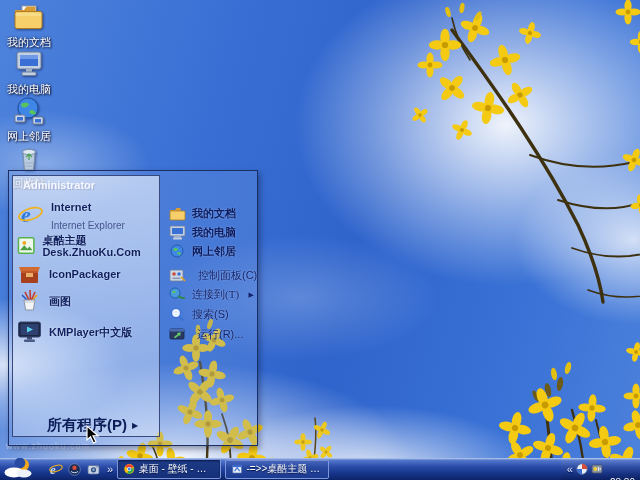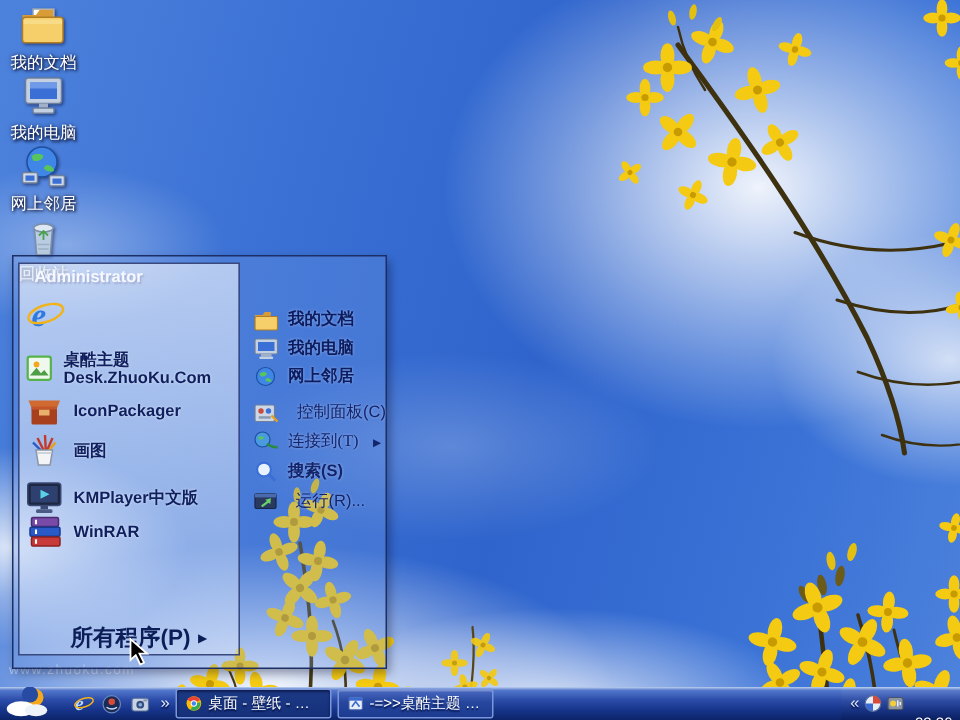--- a/index.html
+++ b/index.html
@@ -224,20 +224,22 @@
   <div id="start-menu">
     <div id="sm-user">Administrator</div>
 
     <div id="sm-left"></div>
 
     <div class="sm-litem" style="top:26px;">
       <svg width="27" height="27" viewBox="0 0 27 27">
         <text x="4" y="20" font-size="22" font-style="italic" font-weight="bold" fill="#2f7ae0" font-family="Liberation Serif,serif">e</text>
         <ellipse cx="13.5" cy="12" rx="12" ry="5.5" fill="none" stroke="#f2b21a" stroke-width="1.6" transform="rotate(-18 13.5 12)"></ellipse>
       </svg>
+      <span><span class="t1">Internet</span><br>
+      <span class="t2">Internet Explorer</span></span>
     </div>
 
     <div class="sm-litem" style="top:62px;">
       <svg width="25" height="25" viewBox="0 0 25 25">
         <rect x="2" y="2" width="21" height="21" rx="2" fill="#eef8ec" stroke="#56b24a" stroke-width="2"></rect>
         <circle cx="10" cy="9" r="2.6" fill="#f2a71c"></circle>
         <path d="M4 19 l6 -7 4 5 3 -3 4 5 Z" fill="#4d9e44"></path>
       </svg>
       <span class="t1">桌酷主题Desk.ZhuoKu.Com</span>
     </div>
@@ -267,29 +269,20 @@
       <svg width="25" height="25" viewBox="0 0 25 25">
         <rect x="1.5" y="3" width="22" height="15" rx="2" fill="#1d2742" stroke="#3a4a74"></rect>
         <rect x="3.5" y="5" width="18" height="11" fill="#2e4070"></rect>
         <path d="M10 7.5 l6 3 -6 3 Z" fill="#5ad0e8"></path>
         <rect x="10" y="18" width="5" height="2.5" fill="#3a4a74"></rect>
         <rect x="7" y="20.5" width="11" height="2.5" rx="1" fill="#4a5a84"></rect>
       </svg>
       <span class="t1">KMPlayer中文版</span>
     </div>
 
-    <div class="sm-litem" style="top:171px;">
-      <svg width="25" height="25" viewBox="0 0 25 25">
-        <rect x="4" y="3" width="18" height="6" rx="1" fill="#7a4aa8" stroke="#4a2a70"></rect>
-        <rect x="3" y="9.5" width="20" height="6" rx="1" fill="#2a5ac8" stroke="#163a90"></rect>
-        <rect x="4" y="16" width="19" height="6" rx="1" fill="#c83a3a" stroke="#8a2020"></rect>
-        <path d="M7 4.5 v3 M7 11 v3 M7 17.5 v3" stroke="#fff" stroke-width="1.4"></path>
-      </svg>
-      <span class="t1">WinRAR</span>
-    </div>
 
 
     <div id="sm-allprog">
       <span class="t1">所有程序(P)</span>
       <span class="arr">▶</span>
     </div>
 
     <div class="sm-ritem bold" style="top:35px;">
       <svg width="17" height="15" viewBox="0 0 17 15">
         <path d="M1 4 h5 l1.5 -2 h4 V6 H1 Z" fill="#d99b36"></path>
@@ -331,21 +324,21 @@
     <div class="sm-ritem" style="top:116px;font-family:Liberation Serif, serif;">
       <svg width="17" height="15" viewBox="0 0 17 15">
         <circle cx="6" cy="6" r="5" fill="#4a9ae0" stroke="#1d4f9e" stroke-width=".8"></circle>
         <path d="M3 4.5 c1.6 -1 3.2 -1 4 0 c-.5 1.4 -2 2 -3.4 1.5 Z" fill="#58c45c"></path>
         <path d="M9 9 c2.4 1.6 5 2.4 7 2" stroke="#2a8a3e" stroke-width="1.6" fill="none"></path>
       </svg>
       <span class="rt">连接到(T)</span>
       <span class="subarr">▶</span>
     </div>
 
-    <div class="sm-ritem" style="top:136px;font-weight:bold;">
+    <div class="sm-ritem" style="top:136px;">
       <svg width="17" height="15" viewBox="0 0 17 15">
         <circle cx="7" cy="6" r="4.6" fill="#e8f2fc" stroke="#3a6fd6" stroke-width="1.4"></circle>
         <path d="M10.4 9.4 L14.5 13.5" stroke="#3a6fd6" stroke-width="2"></path>
       </svg>
       <span class="rt">搜索(S)</span>
     </div>
 
     <div class="sm-ritem" style="top:156px;gap:11px;">
       <svg width="17" height="15" viewBox="0 0 17 15">
         <rect x="1" y="2" width="14" height="10" rx="1" fill="#2a3a5e" stroke="#16244a" stroke-width=".8"></rect>

